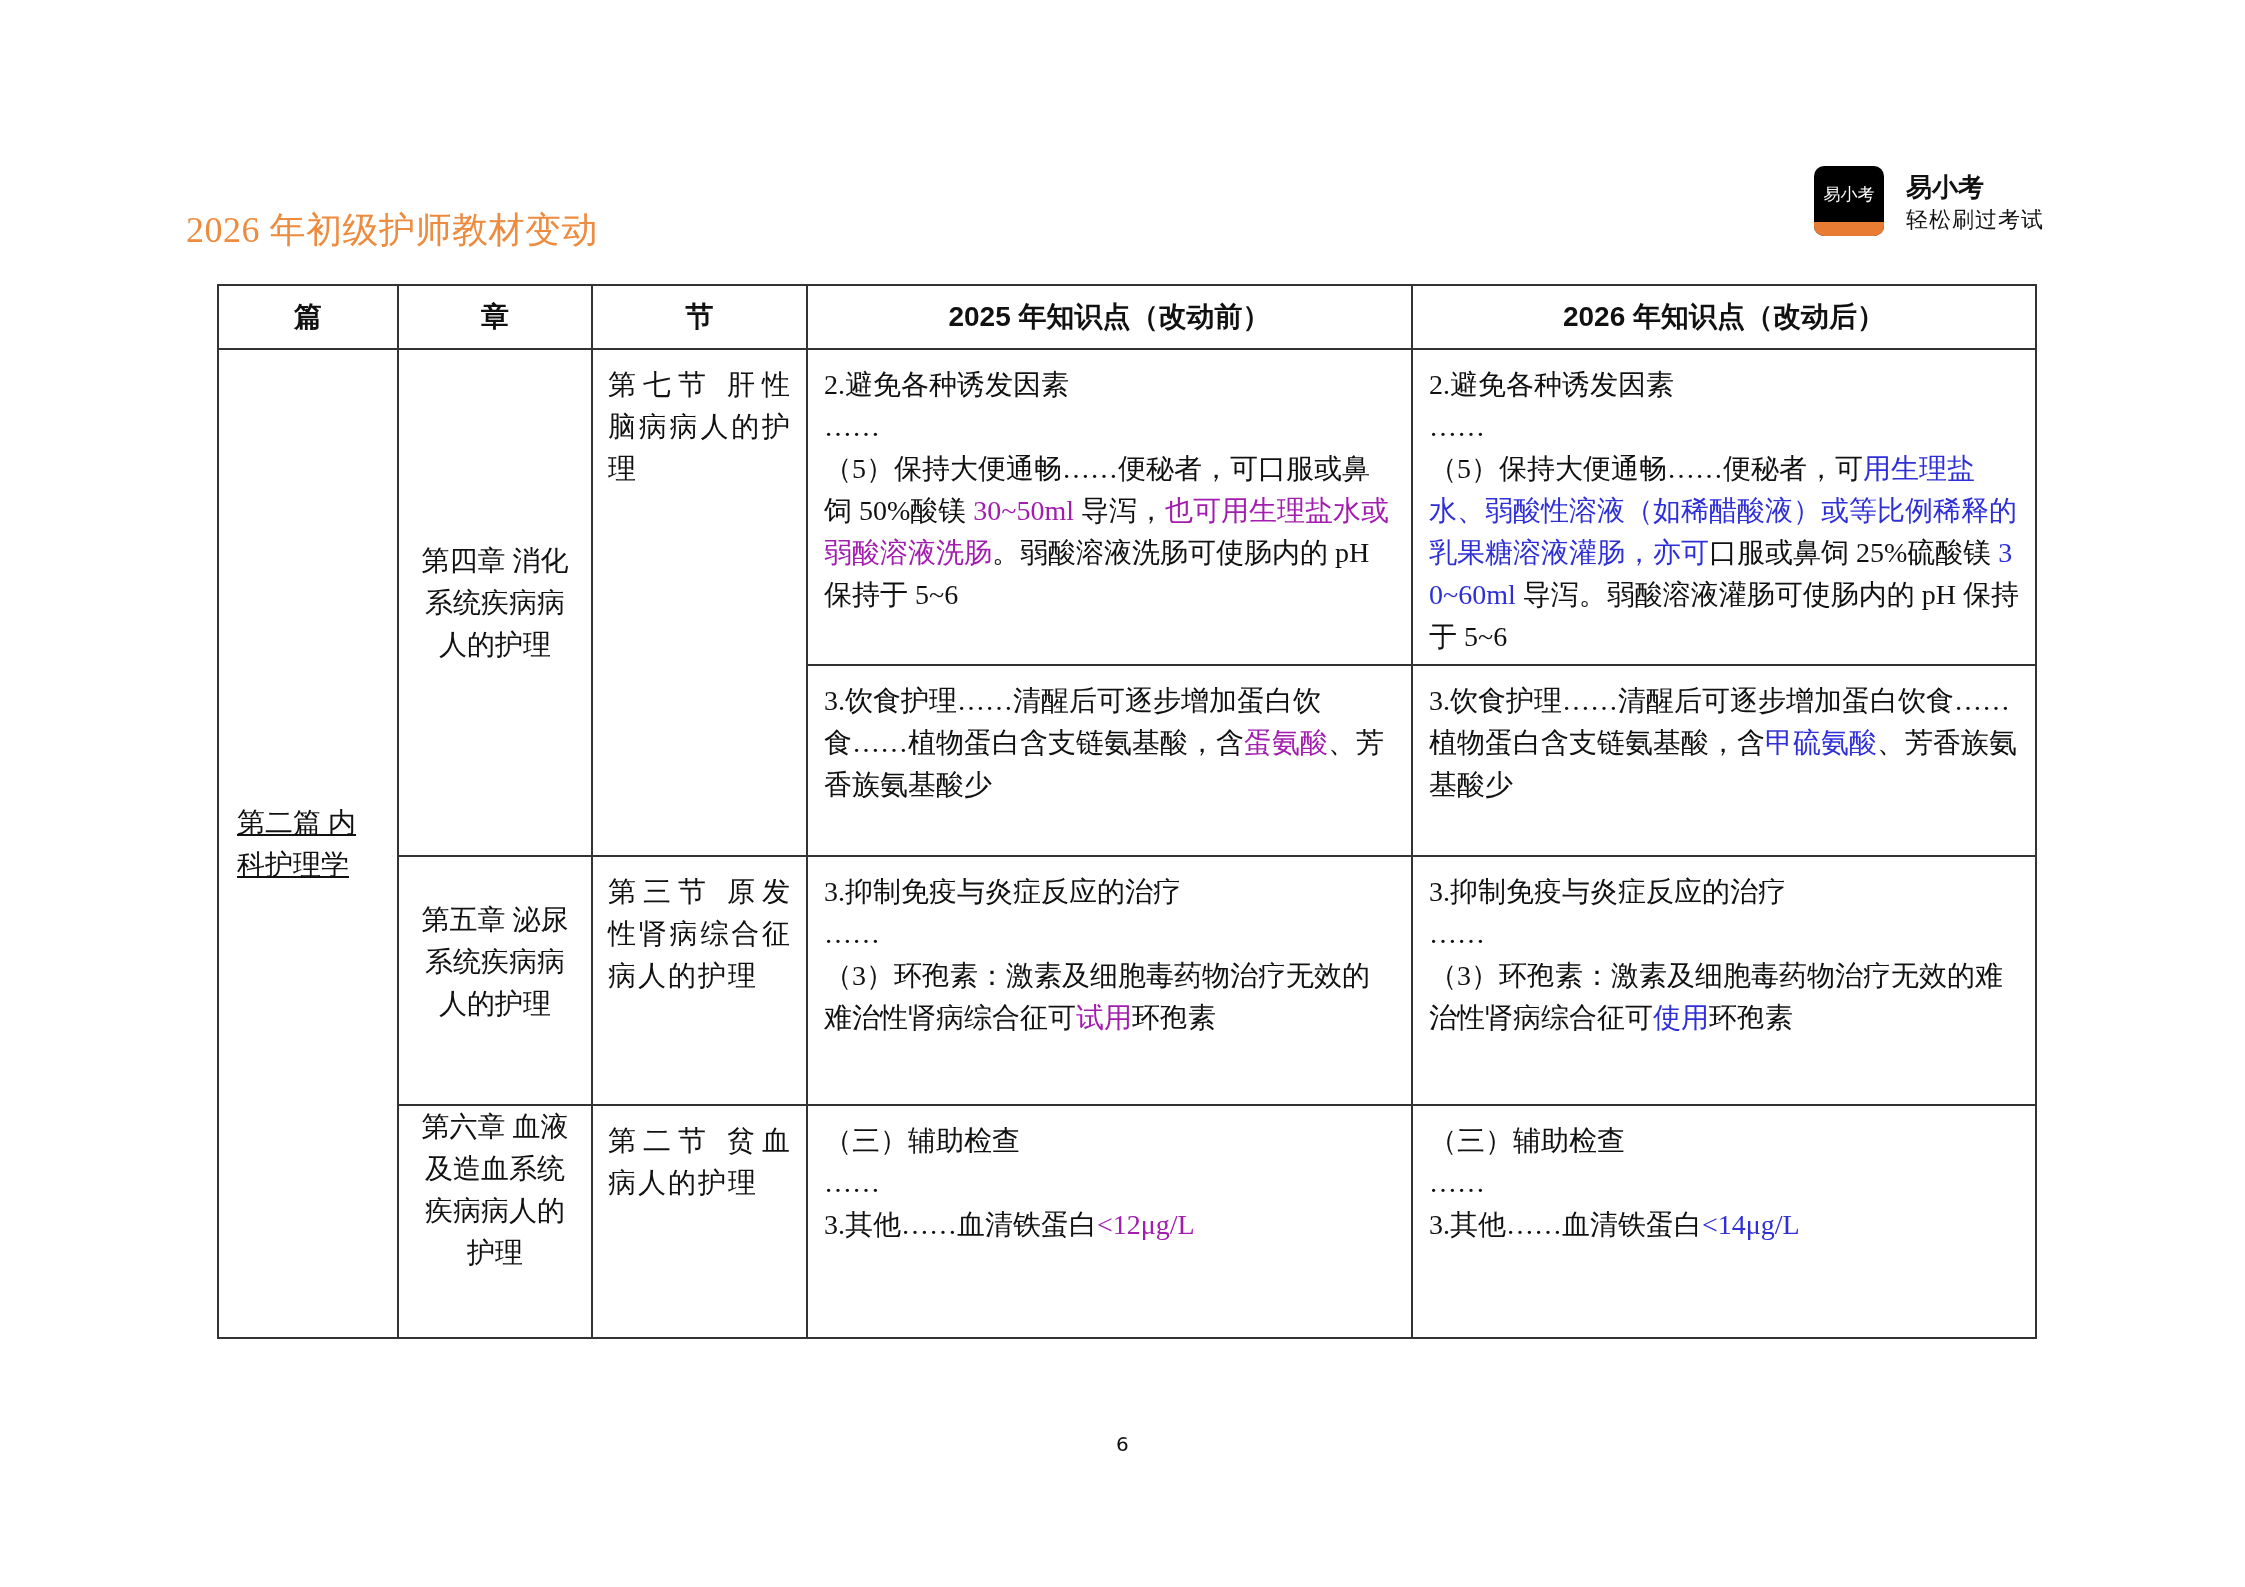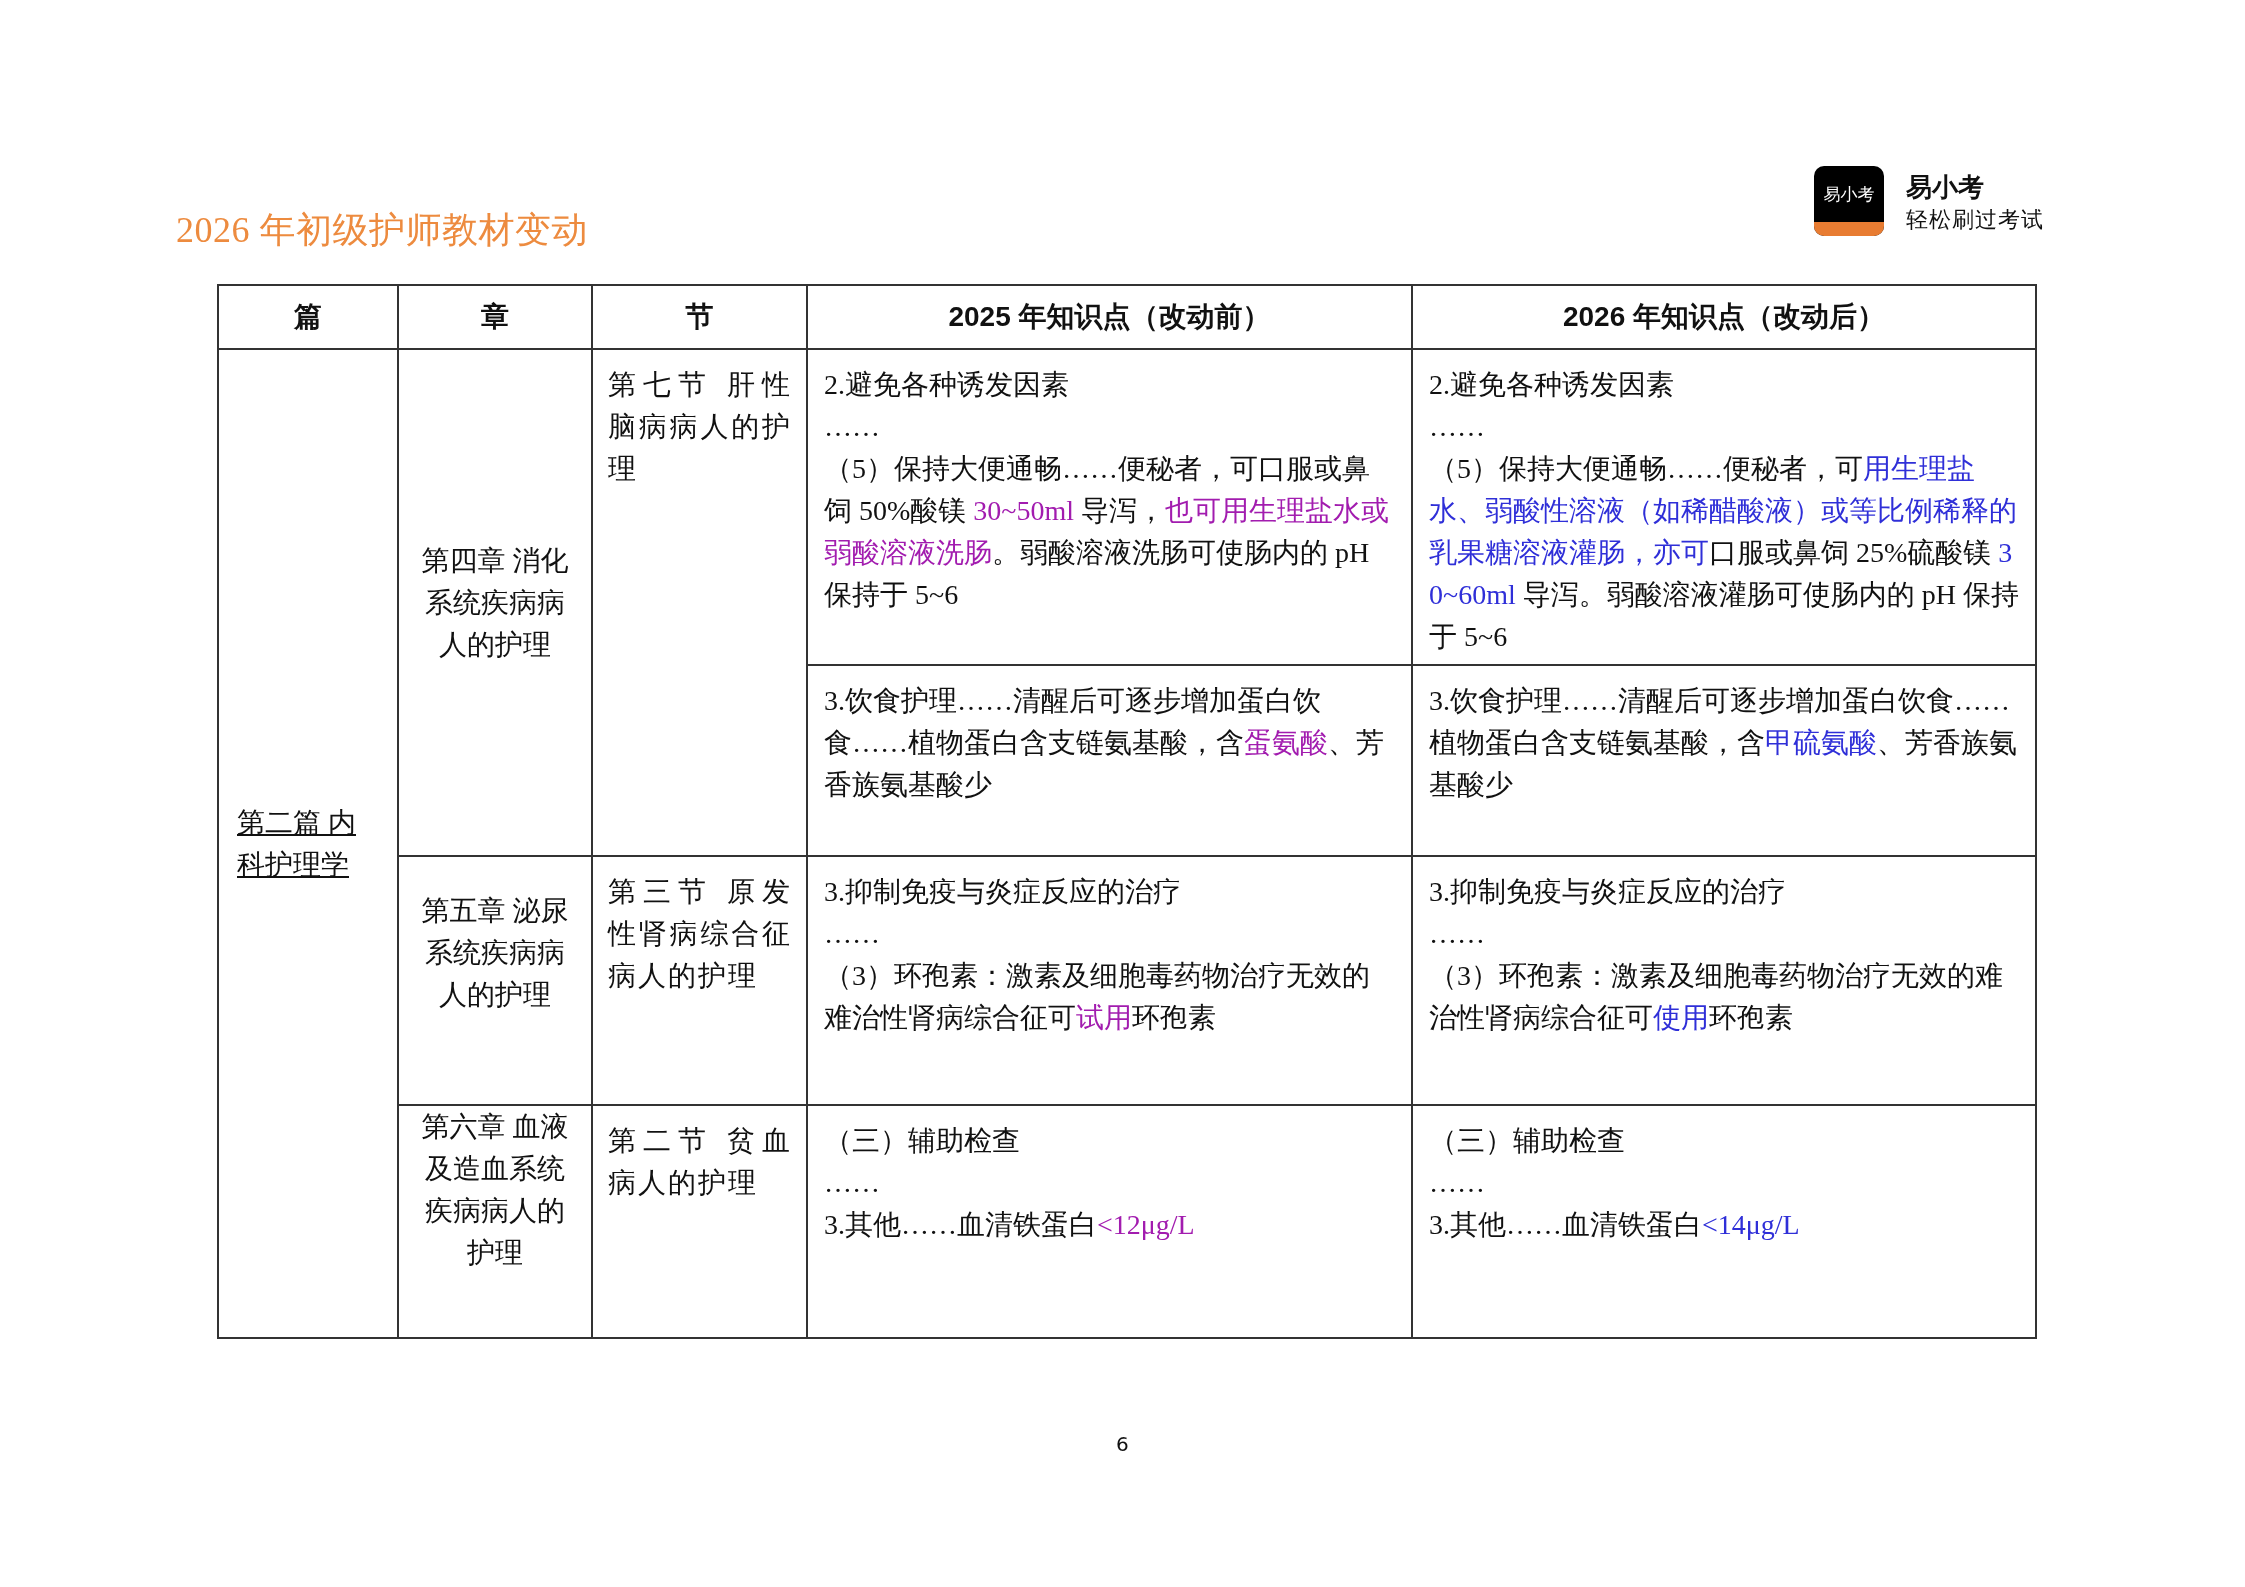--- a/index.html
+++ b/index.html
@@ -1,18 +1,18 @@
 <!DOCTYPE html>
 <html><head>
 <meta charset="utf-8">
 <style>
   html, body { margin: 0; padding: 0; background: #ffffff; }
   body { width: 2245px; height: 1587px; position: relative; overflow: hidden;
          font-family: "Liberation Serif", "DejaVu Serif", serif; color: #111; }
-  .title { position: absolute; left: 176px; top: 206px; font-size: 36px; color: #ED8B3F;
+  .title { position: absolute; left: 186px; top: 206px; font-size: 36px; color: #ED8B3F;
            font-family: "Liberation Serif", "DejaVu Serif", serif; letter-spacing: 0.5px; }
   .logo { position: absolute; left: 1814px; top: 166px; width: 70px; height: 70px;
           border-radius: 10px; overflow: hidden; background: #000; }
   .logo .band { position: absolute; left: 0; right: 0; bottom: 0; height: 14px; background: #E87C32; }
   .logo .txt { position: absolute; left: 0; right: 0; top: 17px; text-align: center; color: #fff;
                font-size: 17px; font-family: "DejaVu Sans", sans-serif; }
   .brand { position: absolute; left: 1906px; top: 170px; }
   .brand .name { font-size: 26px; font-family: "DejaVu Sans", sans-serif; font-weight: bold; color: #111; }
   .brand .slogan { font-size: 22px; font-family: Liberation Serif, serif; color: #111; letter-spacing: 1px; }
 
@@ -96,21 +96,21 @@
       <td>
         <div class="cell"><span>3.饮食护理……清醒后可逐步增加蛋白饮食……植物蛋白含支链氨基酸，含</span><span class="red">蛋氨酸</span><span>、芳香族氨基酸少</span></div>
       </td>
       <td>
         <div class="cell"><span>3.饮食护理……清醒后可逐步增加蛋白饮食……植物蛋白含支链氨基酸，含</span><span class="blue">甲硫氨酸</span><span>、芳香族氨基酸少</span></div>
       </td>
     </tr>
 
     <tr style="height:249px">
       <td class="zhang">
-        <div class="cell" style="padding-top:33px">第五章 泌尿系统疾病病人的护理</div>
+        <div class="cell" style="padding-top:42px">第五章 泌尿系统疾病病人的护理</div>
       </td>
       <td class="jie">
         <div class="cell">第三节 原发性肾病综合征病人的护理</div>
       </td>
       <td>
         <div class="cell">
           <div>3.抑制免疫与炎症反应的治疗</div>
           <div>……</div>
           <div><span>（3）环孢素：激素及细胞毒药物治疗无效的难治性肾病综合征可</span><span class="red">试用</span><span>环孢素</span></div>
         </div>

